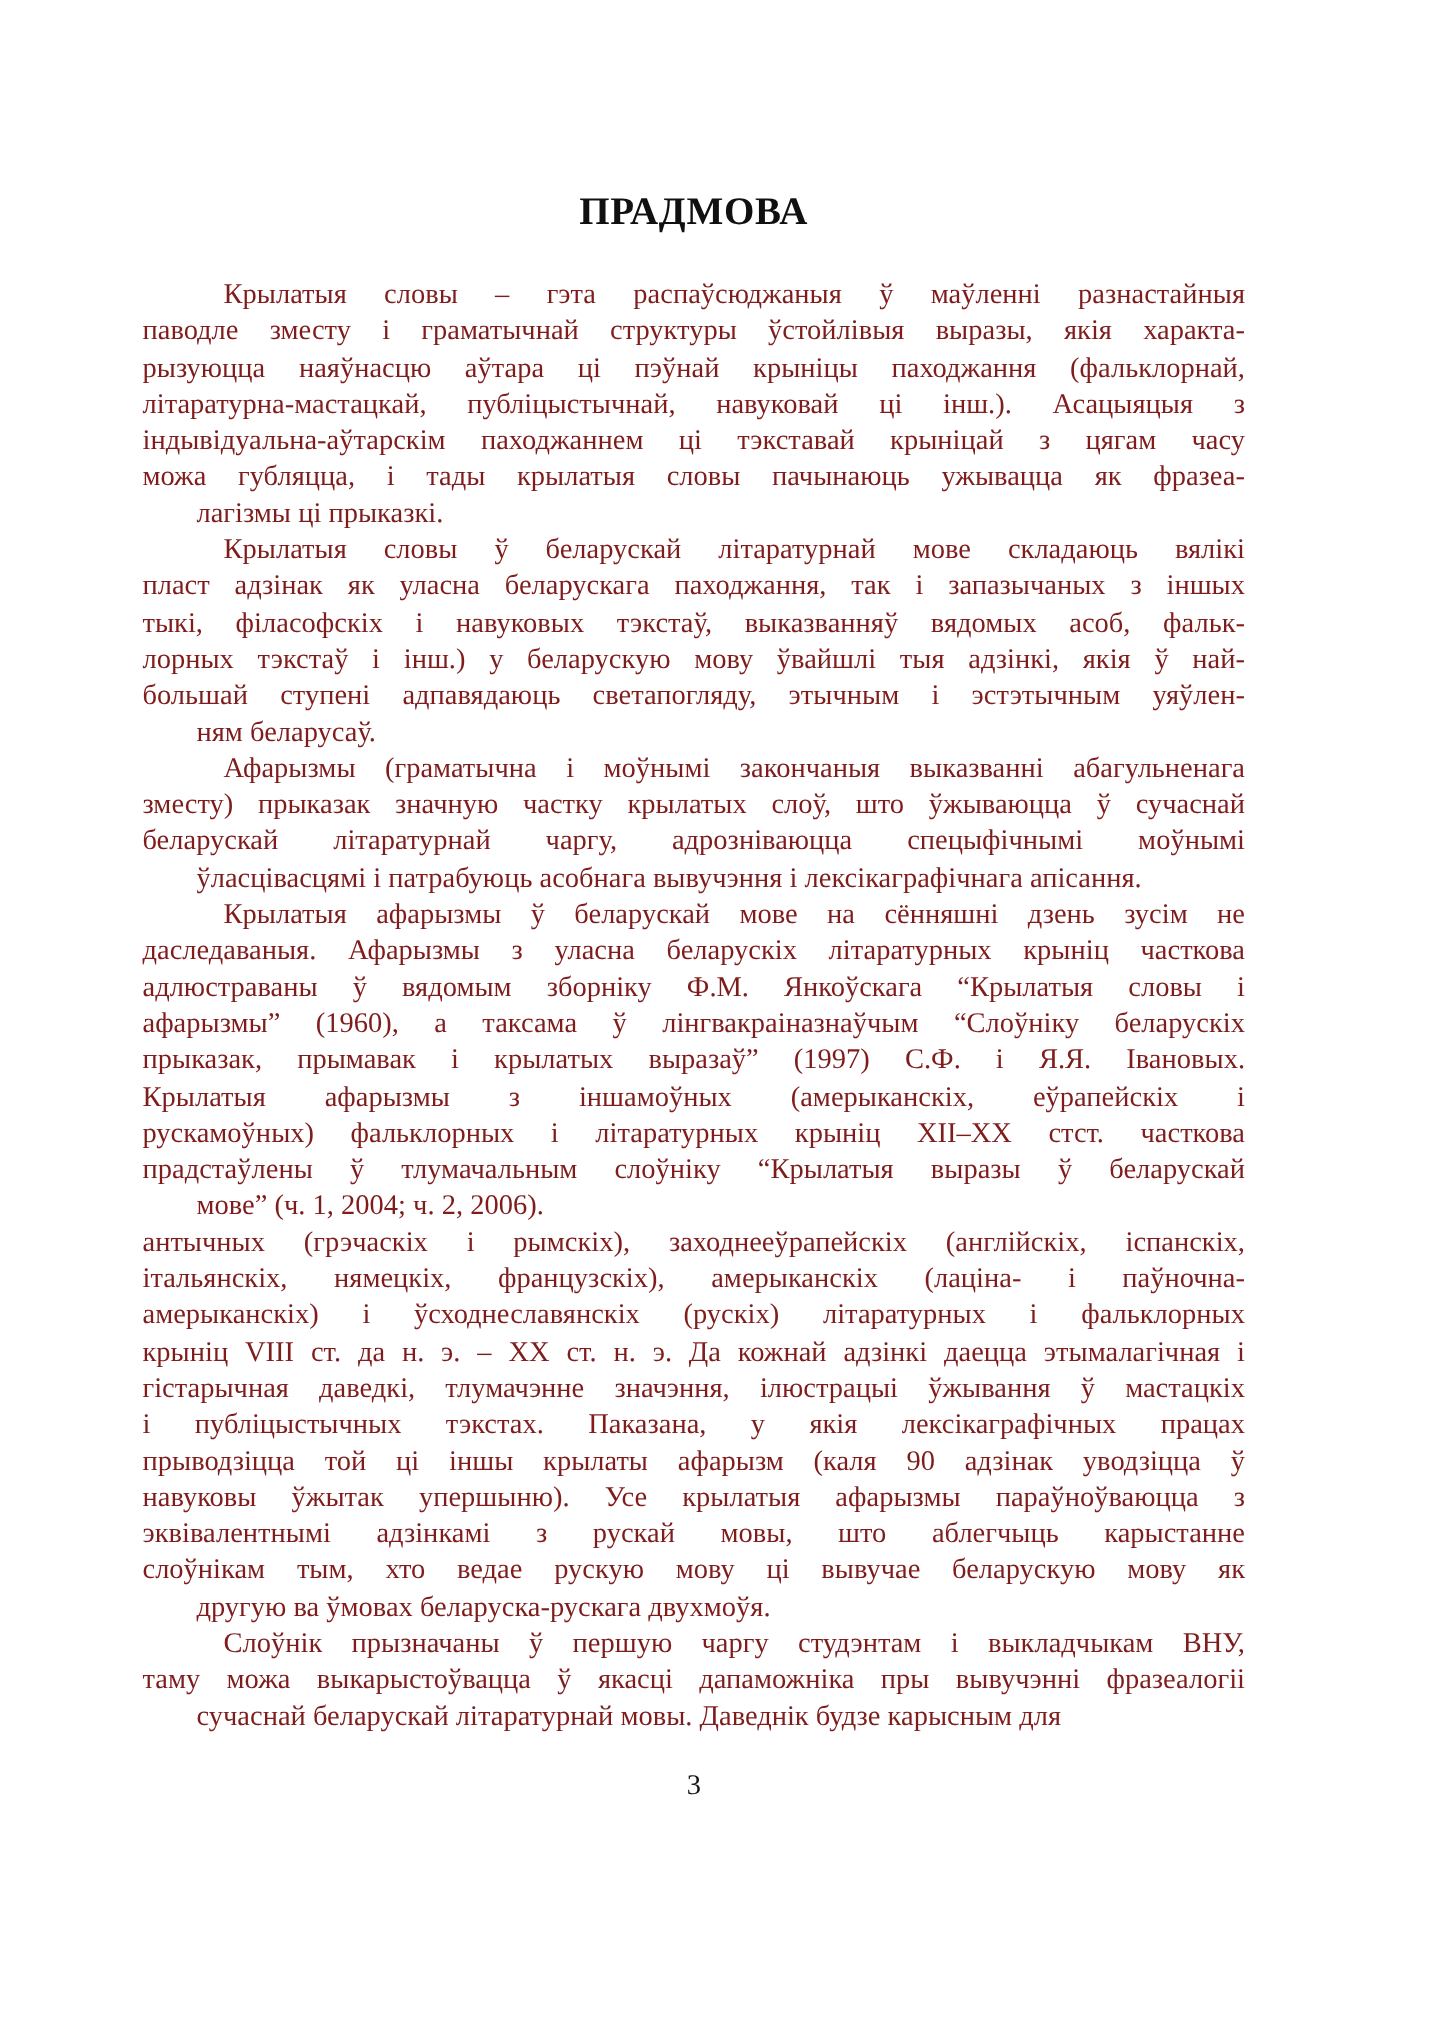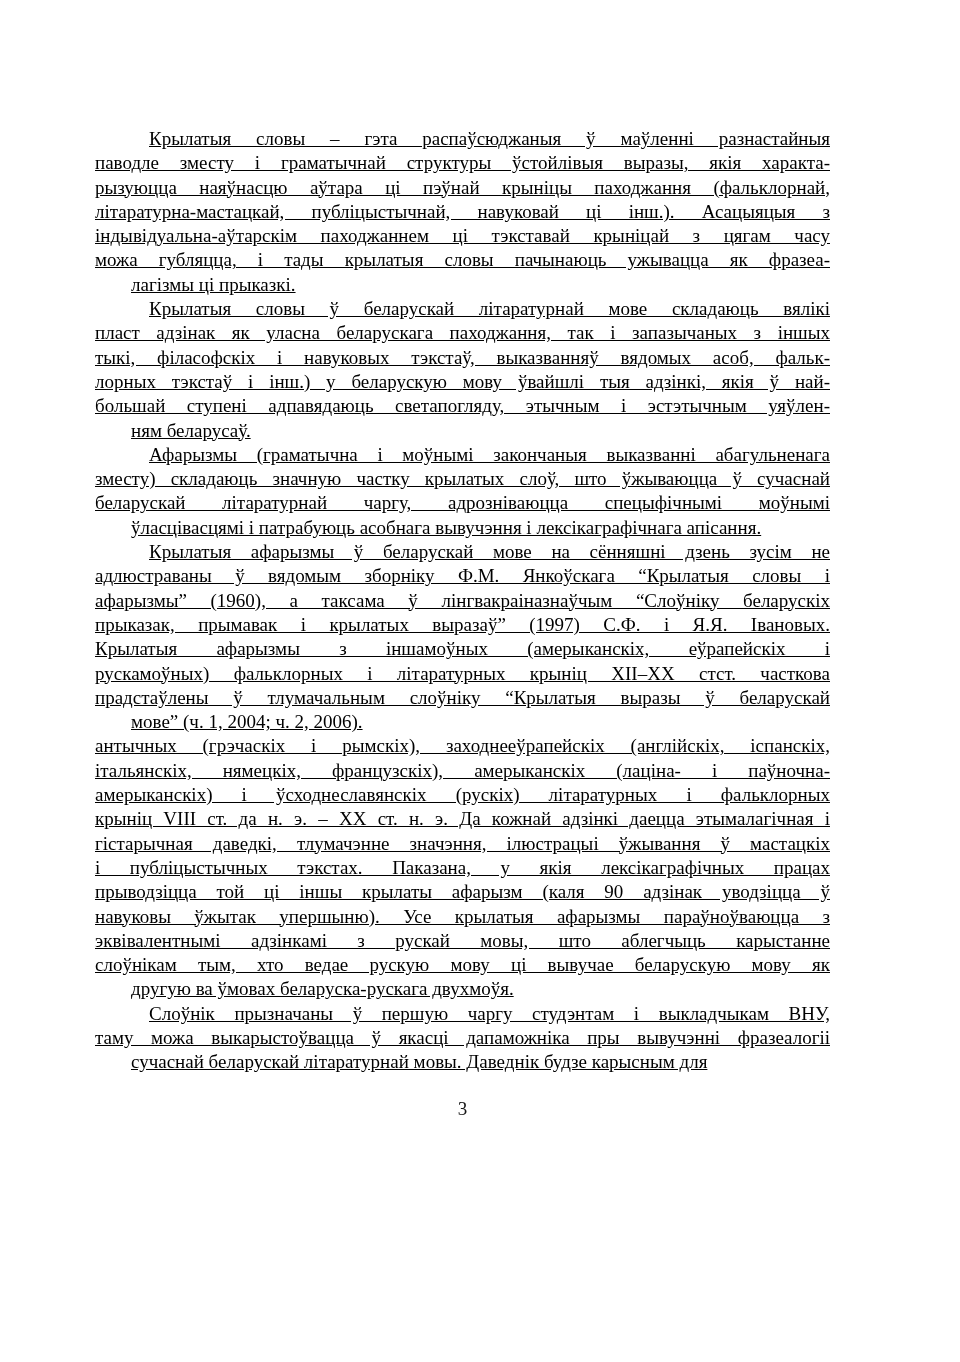--- a/index.html
+++ b/index.html
@@ -35,22 +35,21 @@
     margin: 0;
     padding: 0;
   }
   .line {
     font-size: 19px;
     line-height: 24.3px;
     height: 24.3px;
     text-align: justify;
     text-align-last: justify;
     white-space: normal;
-    color: #000000;
-    text-decoration: underline;
+    color: #7f1d1d;
   }
   .line.first {
     text-indent: 54px;
   }
   .line.last {
     text-align-last: left;
     margin-left: 36px;
   }
   .page-number {
     margin-top: 22px;
@@ -58,46 +57,48 @@
     line-height: 24px;
     text-align: center;
     color: #151515;
   }
 </style>
 </head>
 <body>
 
 <div class="page">
   <div class="text-block">
+    <h1 class="page-title">ПРАДМОВА</h1>
     <div id="text-body">
         <div class="paragraph">
           <div class="line first">Крылатыя словы – гэта распаўсюджаныя ў маўленні разнастайныя</div>
           <div class="line">паводле зместу і граматычнай структуры ўстойлівыя выразы, якія характа-</div>
           <div class="line">рызуюцца наяўнасцю аўтара ці пэўнай крыніцы паходжання (фальклорнай,</div>
           <div class="line">літаратурна-мастацкай, публіцыстычнай, навуковай ці інш.). Асацыяцыя з</div>
           <div class="line">індывідуальна-аўтарскім паходжаннем ці тэкставай крыніцай з цягам часу</div>
           <div class="line">можа губляцца, і тады крылатыя словы пачынаюць ужывацца як фразеа-</div>
           <div class="line last">лагізмы ці прыказкі.</div>
         </div>
         <div class="paragraph">
           <div class="line first">Крылатыя словы ў беларускай літаратурнай мове складаюць вялікі</div>
           <div class="line">пласт адзінак як уласна беларускага паходжання, так і запазычаных з іншых</div>
           <div class="line">тыкі, філасофскіх і навуковых тэкстаў, выказванняў вядомых асоб, фальк-</div>
           <div class="line">лорных тэкстаў і інш.) у беларускую мову ўвайшлі тыя адзінкі, якія ў най-</div>
           <div class="line">большай ступені адпавядаюць светапогляду, этычным і эстэтычным уяўлен-</div>
           <div class="line last">ням беларусаў.</div>
         </div>
         <div class="paragraph">
           <div class="line first">Афарызмы (граматычна і моўнымі закончаныя выказванні абагульненага</div>
-          <div class="line">зместу) складаюць значную частку крылатых слоў, што ўжываюцца ў сучаснай</div>
+          <div class="line">зместу) прыказак значную частку крылатых слоў, што ўжываюцца ў сучаснай</div>
           <div class="line">беларускай літаратурнай чаргу, адрозніваюцца спецыфічнымі моўнымі</div>
           <div class="line last">ўласцівасцямі і патрабуюць асобнага вывучэння і лексікаграфічнага апісання.</div>
         </div>
         <div class="paragraph">
           <div class="line first">Крылатыя афарызмы ў беларускай мове на сённяшні дзень зусім не</div>
+          <div class="line">даследаваныя. Афарызмы з уласна беларускіх літаратурных крыніц часткова</div>
           <div class="line">адлюстраваны ў вядомым зборніку Ф.М. Янкоўскага “Крылатыя словы і</div>
           <div class="line">афарызмы” (1960), а таксама ў лінгвакраіназнаўчым “Слоўніку беларускіх</div>
           <div class="line">прыказак, прымавак і крылатых выразаў” (1997) С.Ф. і Я.Я. Івановых.</div>
           <div class="line">Крылатыя афарызмы з іншамоўных (амерыканскіх, еўрапейскіх і</div>
           <div class="line">рускамоўных) фальклорных і літаратурных крыніц XII–XX стст. часткова</div>
           <div class="line">прадстаўлены ў тлумачальным слоўніку “Крылатыя выразы ў беларускай</div>
           <div class="line last">мове” (ч. 1, 2004; ч. 2, 2006).</div>
         </div>
         <div class="paragraph">
           <div class="line">антычных (грэчаскіх і рымскіх), заходнееўрапейскіх (англійскіх, іспанскіх,</div>

